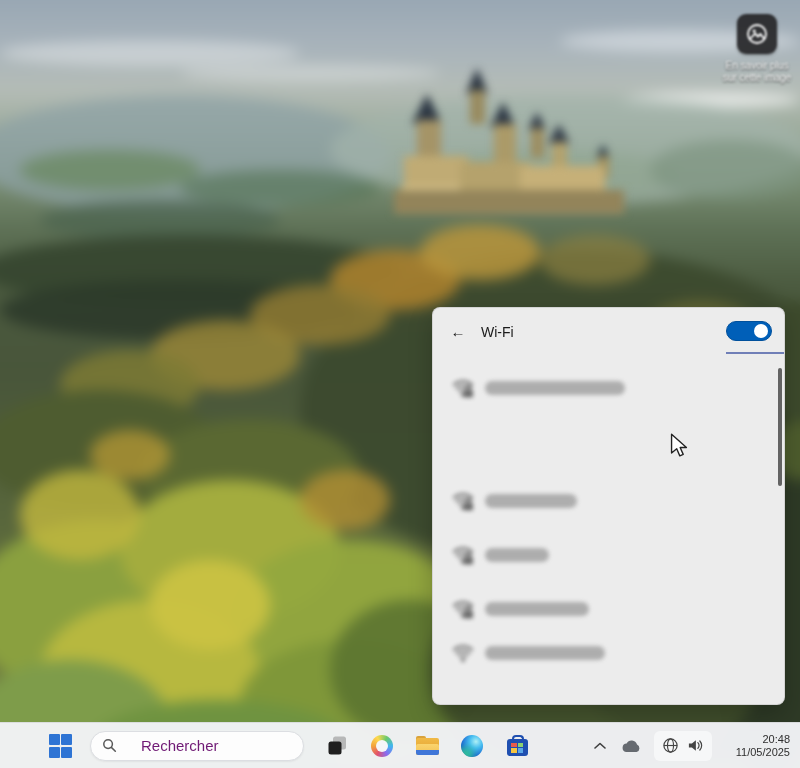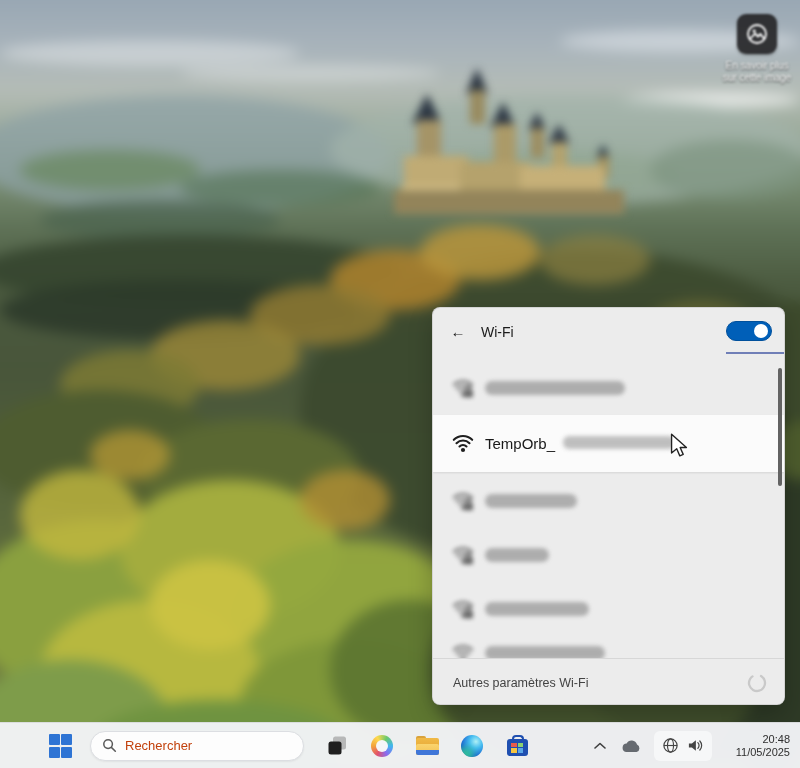--- a/index.html
+++ b/index.html
@@ -87,21 +87,21 @@
   }
   .tb-left{position:absolute;left:46px;top:0;bottom:0;display:flex;align-items:center;gap:16px;}
   .tb-apps{display:flex;align-items:center;gap:21px;margin-left:5px;}
   .winlogo{width:23px;height:23px;display:grid;grid-template-columns:11px 11px;grid-template-rows:11px 11px;gap:1.5px;}
   .winlogo i{background:#2e74d4;border-radius:1px;}
   .searchbox{
     width:214px;height:30px;border-radius:15px;background:#fdfdfd;
     border:1px solid #dcdee2;box-shadow:0 1px 2px rgba(0,0,0,.06);
     display:flex;align-items:center;box-sizing:border-box;padding-left:11px;
   }
-  .searchbox .stext{font-size:13px;color:#c2410c;margin-left:8px;}
+  .searchbox .stext{font-size:15px;color:#701a75;margin-left:24px;}
   .tb-icon{width:24px;height:24px;display:flex;align-items:center;justify-content:center;}
   .copilot{width:22px;height:22px;border-radius:50%;
     background:conic-gradient(from 210deg,#e2526b,#f2a33c,#ffd94f,#6bc96b,#3fb6f0,#8a6cf0,#e2526b);position:relative;}
   .copilot:after{content:"";position:absolute;inset:5px;border-radius:50%;background:#f5f6f8;}
   .folder{width:23px;height:19px;position:relative;}
   .folder .ftab{position:absolute;left:0;top:0;width:10px;height:5px;border-radius:2px 2px 0 0;background:#d9a23a;}
   .folder .fbody{position:absolute;left:0;top:2px;width:23px;height:17px;border-radius:2px;background:linear-gradient(180deg,#f0b945,#e2a032);}
   .folder .ffront{position:absolute;left:0;top:8px;width:23px;height:11px;border-radius:2px;background:linear-gradient(180deg,#fad46e,#f2c155);}
   .folder .fblue{position:absolute;left:0;top:14px;width:23px;height:5px;border-radius:0 0 2px 2px;background:#3f76d8;}
   .edge{width:22px;height:22px;border-radius:50%;
@@ -221,28 +221,20 @@
       <svg class="net-icon" viewBox="0 0 24 24">
         <path d="M2.8 8.8 a13 13 0 0 1 18.4 0 M5.5 12.2 a9.2 9.2 0 0 1 13 0 M8.5 15.5 a5 5 0 0 1 7 0" fill="none" stroke="#3a3a3a" stroke-width="2" stroke-linecap="round"></path>
         <circle cx="12" cy="19" r="2" fill="#3a3a3a"></circle>
         <rect x="13" y="14" width="9" height="7.5" rx="1.5" fill="#3a3a3a"></rect>
         <path d="M15 14 v-1.6 a2.5 2.5 0 0 1 5 0 V14" fill="none" stroke="#3a3a3a" stroke-width="1.6"></path>
       </svg>
       <div class="net-chip" style="width:140px;"></div>
     </div>
   </div>
 
-  <div class="net-row sel" style="top:107px;">
-    <svg class="net-icon" style="top:16px;" viewBox="0 0 24 24">
-      <path d="M2.8 8.8 a13 13 0 0 1 18.4 0 M5.5 12.2 a9.2 9.2 0 0 1 13 0 M8.5 15.5 a5 5 0 0 1 7 0" fill="none" stroke="#1f1f1f" stroke-width="2.1" stroke-linecap="round"></path>
-      <circle cx="12" cy="19" r="2.1" fill="#1f1f1f"></circle>
-    </svg>
-    <div class="net-label">TempOrb_</div>
-    <div class="sel-chip" style="width:112px;"></div>
-  </div>
 
   <div class="net-row" style="top:166px;">
     <div class="net-blur">
       <svg class="net-icon" viewBox="0 0 24 24">
         <path d="M2.8 8.8 a13 13 0 0 1 18.4 0 M5.5 12.2 a9.2 9.2 0 0 1 13 0 M8.5 15.5 a5 5 0 0 1 7 0" fill="none" stroke="#3a3a3a" stroke-width="2" stroke-linecap="round"></path>
         <circle cx="12" cy="19" r="2" fill="#3a3a3a"></circle>
         <rect x="13" y="14" width="9" height="7.5" rx="1.5" fill="#3a3a3a"></rect>
         <path d="M15 14 v-1.6 a2.5 2.5 0 0 1 5 0 V14" fill="none" stroke="#3a3a3a" stroke-width="1.6"></path>
       </svg>
       <div class="net-chip" style="width:92px;"></div>
@@ -276,26 +268,20 @@
   <div class="net-row" style="top:328px;">
     <div class="net-blur">
       <svg class="net-icon" style="top:5px;" viewBox="0 0 24 24">
         <path d="M2.8 8.8 a13 13 0 0 1 18.4 0 M5.5 12.2 a9.2 9.2 0 0 1 13 0 M8.5 15.5 a5 5 0 0 1 7 0" fill="none" stroke="#3a3a3a" stroke-width="2" stroke-linecap="round"></path>
         <circle cx="12" cy="19" r="2" fill="#3a3a3a"></circle>
       </svg>
       <div class="net-chip" style="top:10px;width:120px;"></div>
     </div>
   </div>
 
-  <div class="p-footer">
-    <div class="lbl">Autres paramètres Wi-Fi</div>
-    <svg class="p-refresh" viewBox="0 0 22 22">
-      <circle cx="11" cy="11" r="8" fill="none" stroke="#c9c9c9" stroke-width="2.3" stroke-dasharray="41 10" stroke-linecap="round" transform="rotate(-60 11 11)"></circle>
-    </svg>
-  </div>
   <div class="p-scroll"></div>
 </div>
 
 <svg class="cursor" width="18" height="24" viewBox="0 0 15 21">
   <path d="M1,1 L1,17.5 L5.5,13.8 L8.2,20 L11.2,18.7 L8.5,12.7 L14,12.7 Z" fill="#ffffff" stroke="#222222" stroke-width="1.2" stroke-linejoin="round"></path>
 </svg>
 
 <div class="taskbar">
   <div class="tb-left">
     <div class="tb-icon" style="width:28px;height:28px;">

